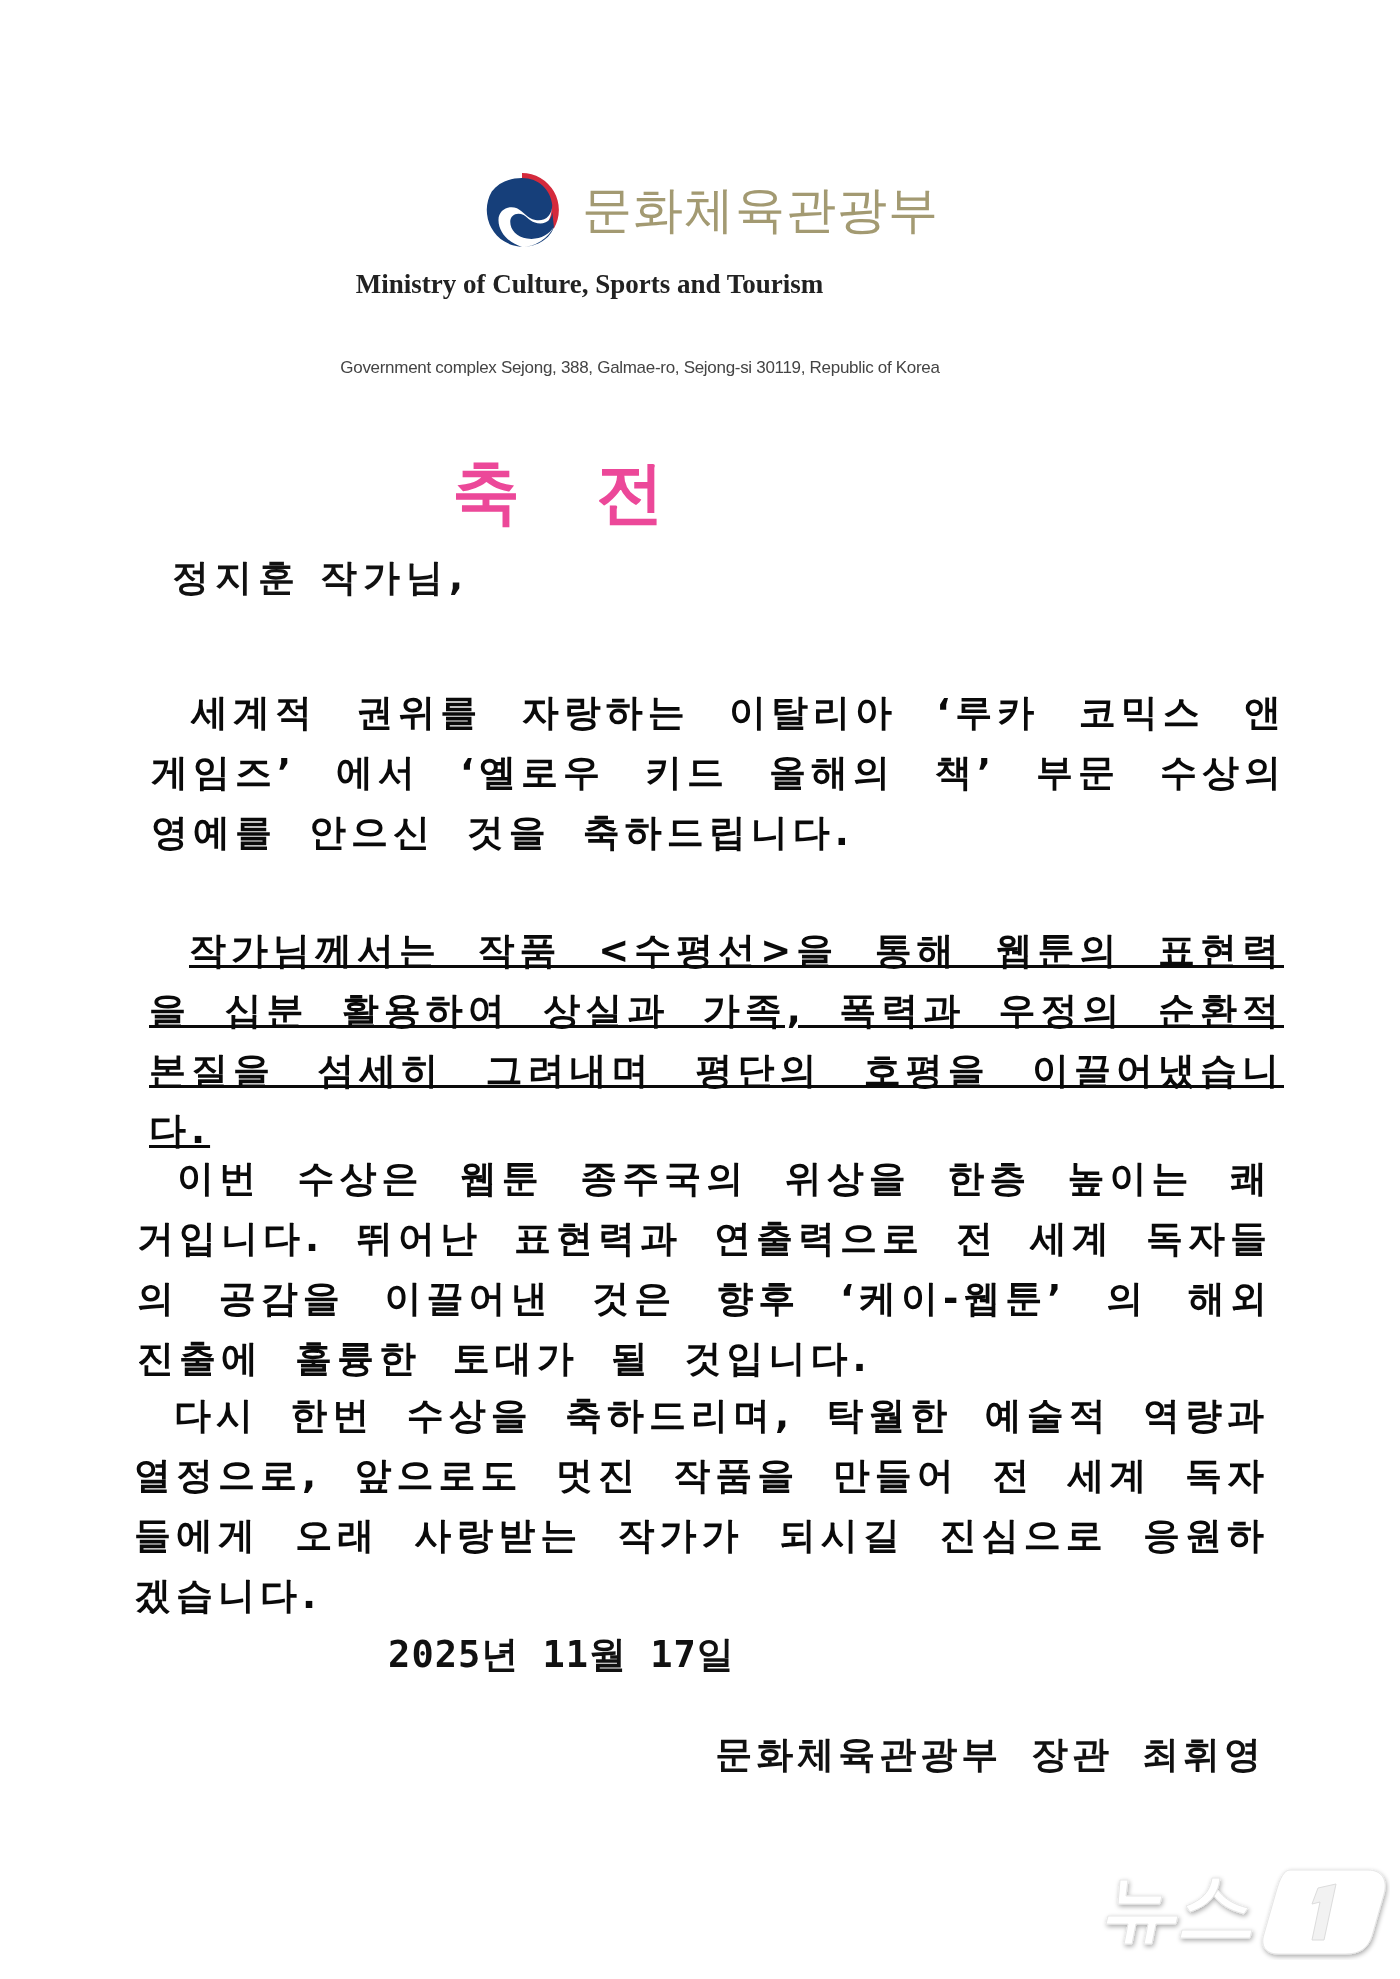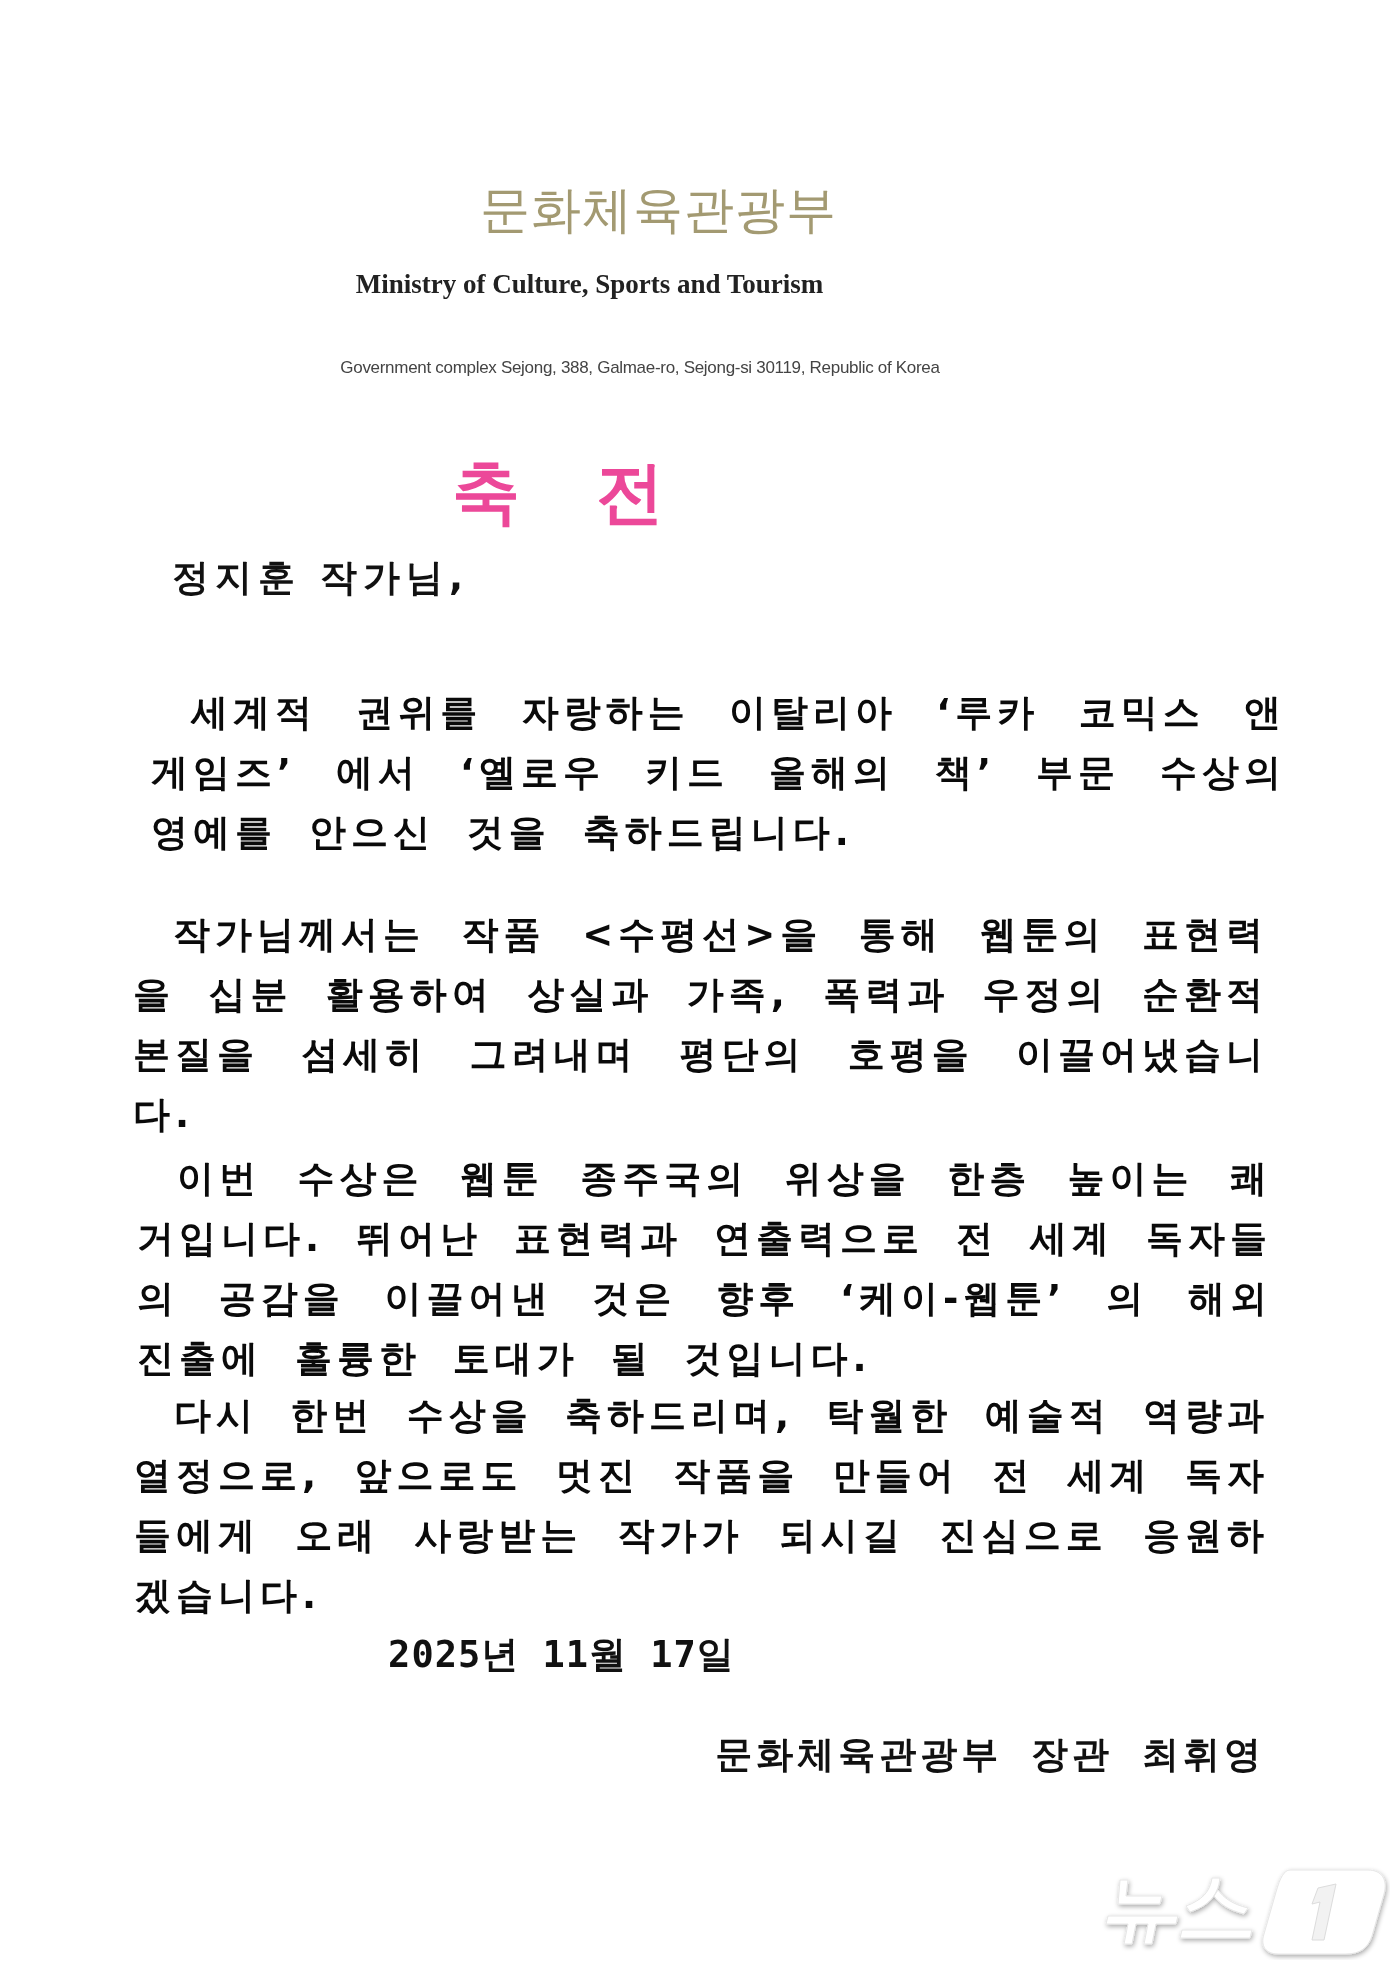--- a/index.html
+++ b/index.html
@@ -21,21 +21,20 @@
       top: 0;
       width: 1400px;
     }
     .logo-row {
       position: absolute;
       left: 480px;
       top: 168px;
       height: 84px;
       display: flex;
       align-items: center;
-      flex-direction: column;
     }
     .emblem {
       width: 84px;
       height: 84px;
       margin-right: 18px;
     }
     .ministry-ko {
       font-family: "DejaVu Sans", "Liberation Sans", sans-serif;
       font-size: 50px;
       color: #a39a72;
@@ -163,21 +162,21 @@
   <div class="address">Government  complex  Sejong, 388, Galmae-ro, Sejong-si 30119, Republic of Korea</div>
 </div>
 
 <div class="doc-title">
   <span>축</span><span>전</span>
 </div>
 
 <div class="salutation">정지훈 작가님,</div>
 
 <p class="paragraph p1" style="margin:18px;">세계적 권위를 자랑하는 이탈리아 ‘루카 코믹스 앤 게임즈’ 에서 ‘옐로우 키드 올해의 책’ 부문 수상의 영예를 안으신 것을 축하드립니다.</p>
-<p class="paragraph p2" style="margin:0;">작가님께서는 작품 &lt;수평선&gt;을 통해 웹툰의 표현력을 십분 활용하여 상실과 가족, 폭력과 우정의 순환적 본질을 섬세히 그려내며 평단의 호평을 이끌어냈습니다.</p>
+<p class="paragraph p2" style="margin:16px;text-decoration:underline;">작가님께서는 작품 &lt;수평선&gt;을 통해 웹툰의 표현력을 십분 활용하여 상실과 가족, 폭력과 우정의 순환적 본질을 섬세히 그려내며 평단의 호평을 이끌어냈습니다.</p>
 <p class="paragraph p3" style="margin:4px;">이번 수상은 웹툰 종주국의 위상을 한층 높이는 쾌거입니다. 뛰어난 표현력과 연출력으로 전 세계 독자들의 공감을 이끌어낸 것은 향후 ‘케이-웹툰’ 의 해외 진출에 훌륭한 토대가 될 것입니다.</p>
 <p class="paragraph p4" style="margin:1px;">다시 한번 수상을 축하드리며, 탁월한 예술적 역량과 열정으로, 앞으로도 멋진 작품을 만들어 전 세계 독자들에게 오래 사랑받는 작가가 되시길 진심으로 응원하겠습니다.</p>
 
 <div class="date">2025년 11월 17일</div>
 
 <div class="signature">문화체육관광부 장관 최휘영</div>
 
 <svg class="watermark" viewBox="0 0 300 120">
   <defs>
     <filter id="wmshadow" x="-10%" y="-10%" width="130%" height="130%">

